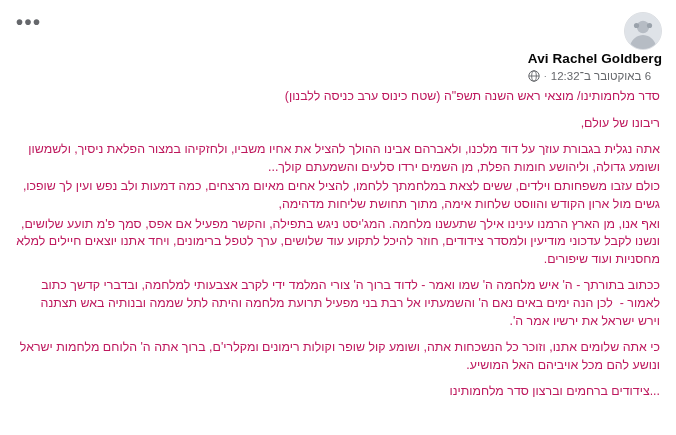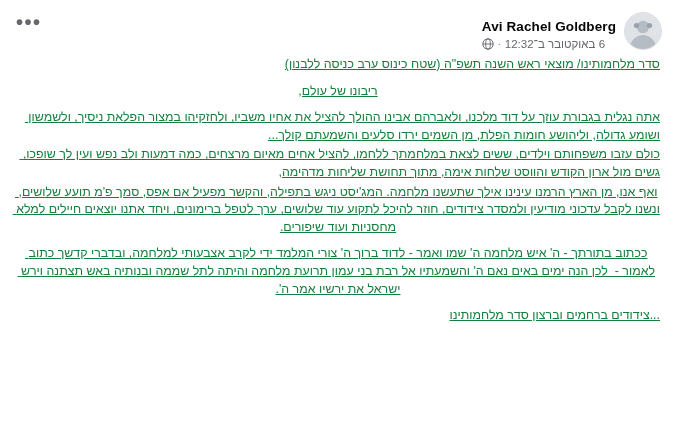--- a/index.html
+++ b/index.html
@@ -24,22 +24,22 @@
   .post-header {
     display: flex;
     align-items: flex-start;
     justify-content: space-between;
     padding: 12px 14px 4px 14px;
     box-sizing: border-box;
     direction: rtl;
   }
   .author-block {
     display: flex;
-    align-items: flex-end;
-    gap: 8px;
+    flex-direction: column;
+    align-items: flex-start;
   }
   .avatar {
     width: 36px;
     height: 36px;
     border-radius: 50%;
     background: #e4e6eb;
     overflow: hidden;
     flex: 0 0 auto;
     position: relative;
     border: 1px solid #dcdfe3;
@@ -83,35 +83,33 @@
     cursor: pointer;
     user-select: none;
     font-weight: bold;
   }
   
   .post-body {
     direction: rtl;
     text-align: right;
     padding: 2px 16px 0 16px;
     box-sizing: border-box;
-    color: #15803d;
+    color: #be185d;
     font-size: 12.4px;
     line-height: 17.6px;
-    text-decoration: underline;
   }
   .para {
     margin: 0 0 2px 0;
     white-space: pre-wrap;
   }
   .para.title {
     margin-bottom: 9px;
   }
   .para.gap-after {
     margin-bottom: 9px;
-    text-align: center;
   }
 </style>
 </head>
 <body>
 
 <div class="post">
 
   <div class="post-header">
 
     <div class="author-block">
@@ -142,17 +140,18 @@
 
     <div class="dots-button">•••</div>
   </div>
 
   <div class="post-body">
     <p class="para title">סדר מלחמותינו/ מוצאי ראש השנה תשפ"ה (שטח כינוס ערב כניסה ללבנון)</p>
     <p class="para gap-after">ריבונו של עולם,</p>
     <p class="para">אתה נגלית בגבורת עוזך על דוד מלכנו, ולאברהם אבינו ההולך להציל את אחיו משביו, ולחזקיהו במצור הפלאת ניסיך, ולשמשון ושומע גדולה, וליהושע חומות הפלת, מן השמים ירדו סלעים והשמעתם קולך...</p>
     <p class="para">כולם עזבו משפחותם וילדים, ששים לצאת במלחמתך ללחמו, להציל אחים מאיום מרצחים, כמה דמעות ולב נפש ועין לך שופכו, גשים מול ארון הקודש והווסט שלחות אימה, מתוך תחושת שליחות מדהימה,</p>
     <p class="para gap-after">ואף אנו, מן הארץ הרמנו עינינו אילך שתעשנו מלחמה. המג'יסט ניגש בתפילה, והקשר מפעיל אם אפס, סמך פ'מ תועע שלושים, ונשנו לקבל עדכוני מודיעין ולמסדר צידודים, חוזר להיכל לתקוע עוד שלושים, ערך לטפל ברימונים, ויחד אתנו יוצאים חיילים למלא מחסניות ועוד שיפורים.</p>
-    <p class="para gap-after">ככתוב בתורתך - ה' איש מלחמה ה' שמו ואמר - לדוד ברוך ה' צורי המלמד ידי לקרב אצבעותי למלחמה, ובדברי קדשך כתוב לאמור -  לכן הנה ימים באים נאם ה' והשמעתיו אל רבת בני עמון תרועת מלחמה והיתה לתל שממה ובנותיה באש תצתנה וירש ישראל את ירשיו אמר ה'.</p>
+    <p class="para gap-after">ככתוב בתורתך - ה' איש מלחמה ה' שמו ואמר - לדוד ברוך ה' צורי המלמד ידי לקרב אצבעותי למלחמה, ובדברי קדשך כתוב לאמור -  לכן הנה ימים באים נאם ה' והשמעתיו אל רבת בני מפעיל תרועת מלחמה והיתה לתל שממה ובנותיה באש תצתנה וירש ישראל את ירשיו אמר ה'.</p>
+    <p class="para gap-after">כי אתה שלומים אתנו, וזוכר כל הנשכחות אתה, ושומע קול שופר וקולות רימונים ומקלרי'ם, ברוך אתה ה' הלוחם מלחמות ישראל ונושע להם מכל אויביהם האל המושיע.</p>
     <p class="para">...צידודים ברחמים וברצון סדר מלחמותינו</p>
   </div>
 
 </div>
 
 </body></html>

